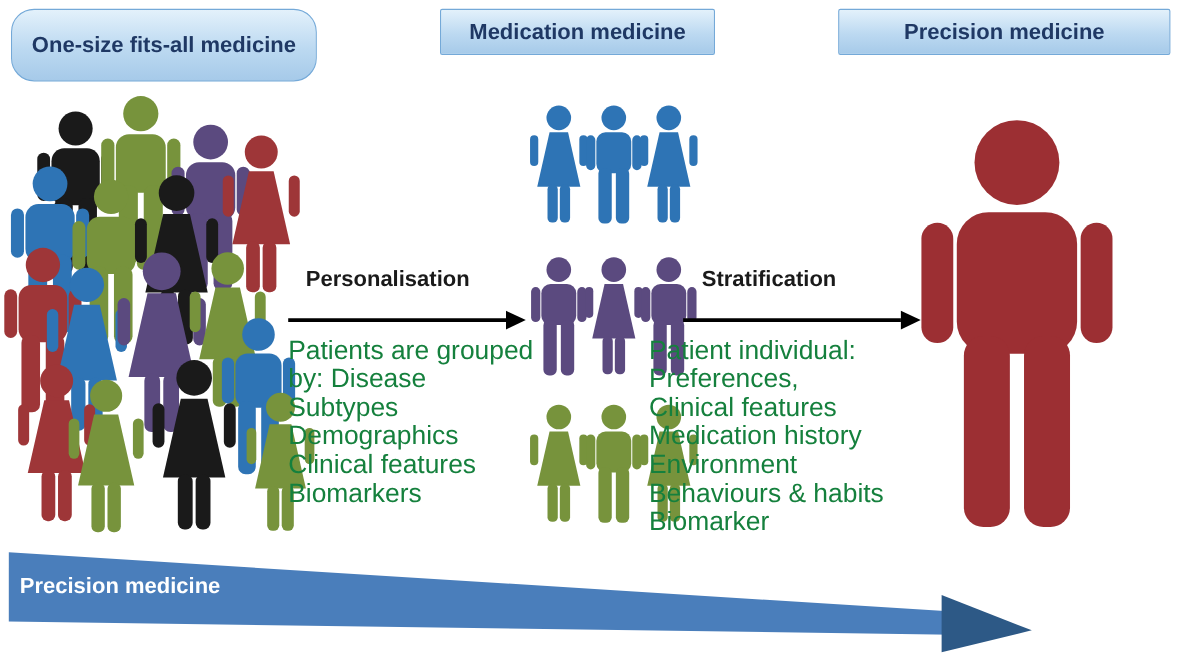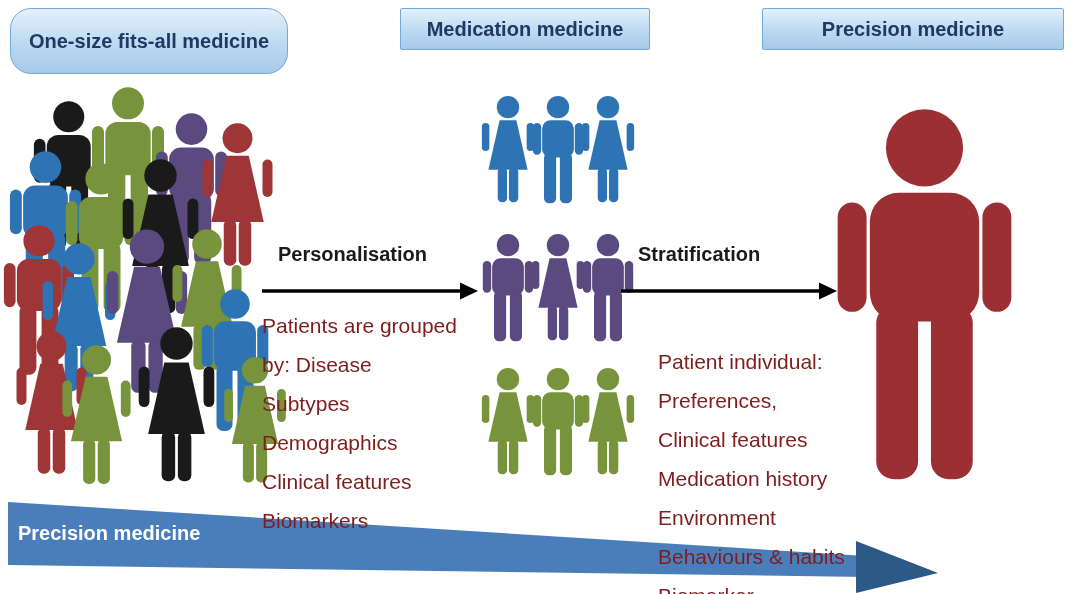--- a/index.html
+++ b/index.html
@@ -39,27 +39,27 @@
     font-weight: bold;
     font-size: 20px;
     color: #1a1a1a;
     white-space: nowrap;
   }
   #label-stratification  { left: 278px; top: 243px; }
   #label-personalisation { left: 638px; top: 243px; }
 
   .text-block {
     position: absolute;
-    font-size: 21px;
-    line-height: 39px;
+    font-size: 24px;
+    line-height: 26px;
     white-space: pre-line;
-    color: #7f1d1d;
+    color: #15803d;
   }
   #stratification-text  { left: 262px; top: 306px; width: 235px; }
-  #personalisation-text { left: 658px; top: 306px; width: 235px; margin-top: 36px; }
+  #personalisation-text { left: 590px; top: 306px; width: 235px; }
 
   #wedge-label {
     position: absolute;
     left: 18px;
     top: 522px;
     font-weight: bold;
     font-size: 20px;
     color: #ffffff;
     white-space: nowrap;
   }

